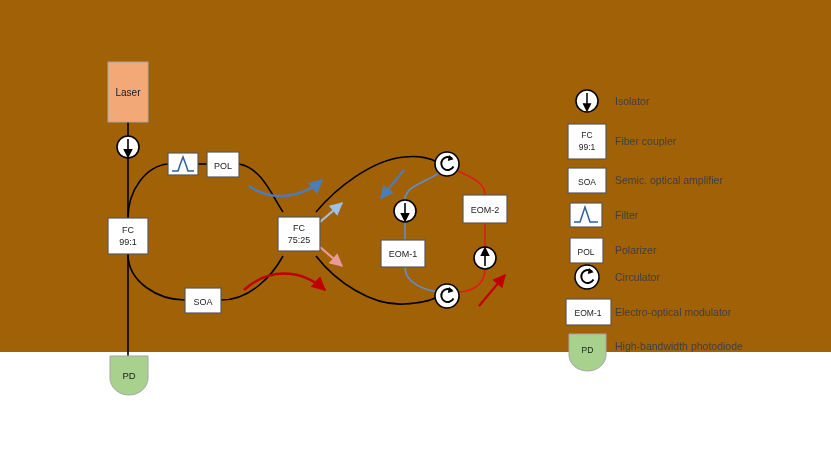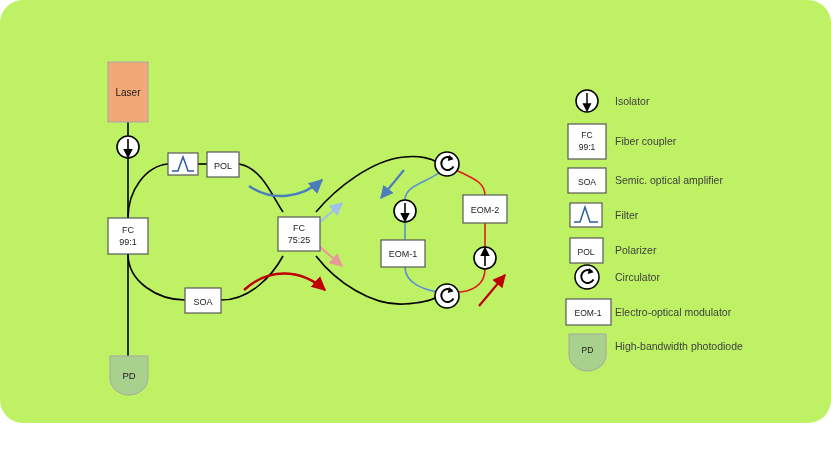--- a/index.html
+++ b/index.html
@@ -1,17 +1,17 @@
 <!DOCTYPE html>
 <html><head>
 <meta charset="utf-8">
 <style>
   html,body{margin:0;padding:0;background:#ffffff;}
   body{width:831px;height:462px;overflow:hidden;font-family:"Liberation Sans",sans-serif;}
-  #stage{position:relative;width:831px;height:423px;background:#bef264;border-radius:23px;}
+  #stage{position:relative;width:831px;height:352px;background:#a16207;}
   svg{display:block;}
   .lbl{font-family:"Liberation Sans",sans-serif;fill:#1a1a1a;}
   .legend-text{font-family:"Liberation Sans",sans-serif;font-size:10.5px;fill:#404040;}
 </style>
 </head>
 <body>
 
 <div id="stage">
 <svg width="831" height="462" viewBox="0 0 831 462" xmlns="http://www.w3.org/2000/svg">
 

